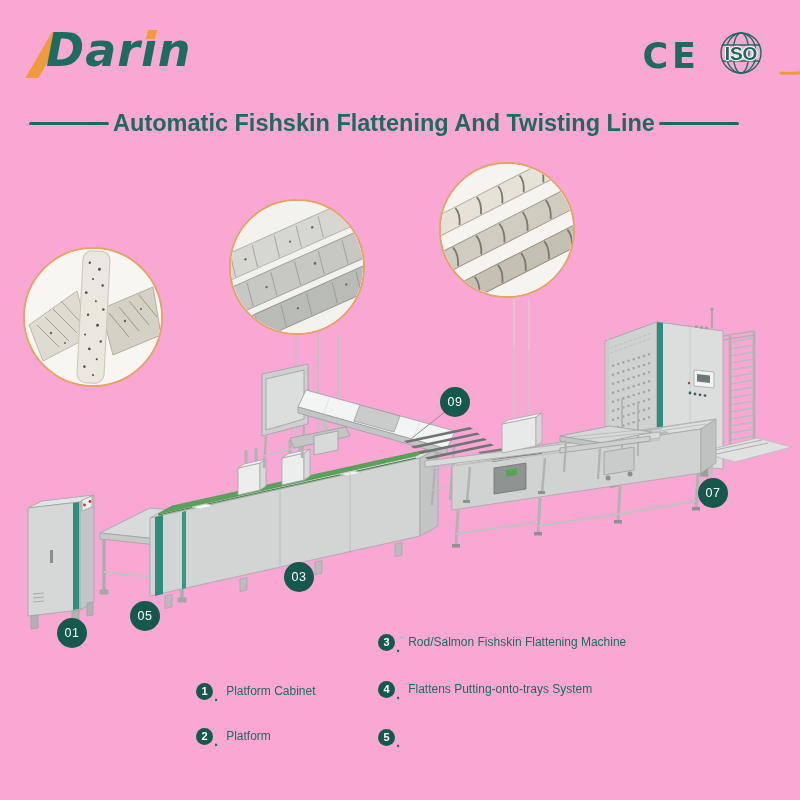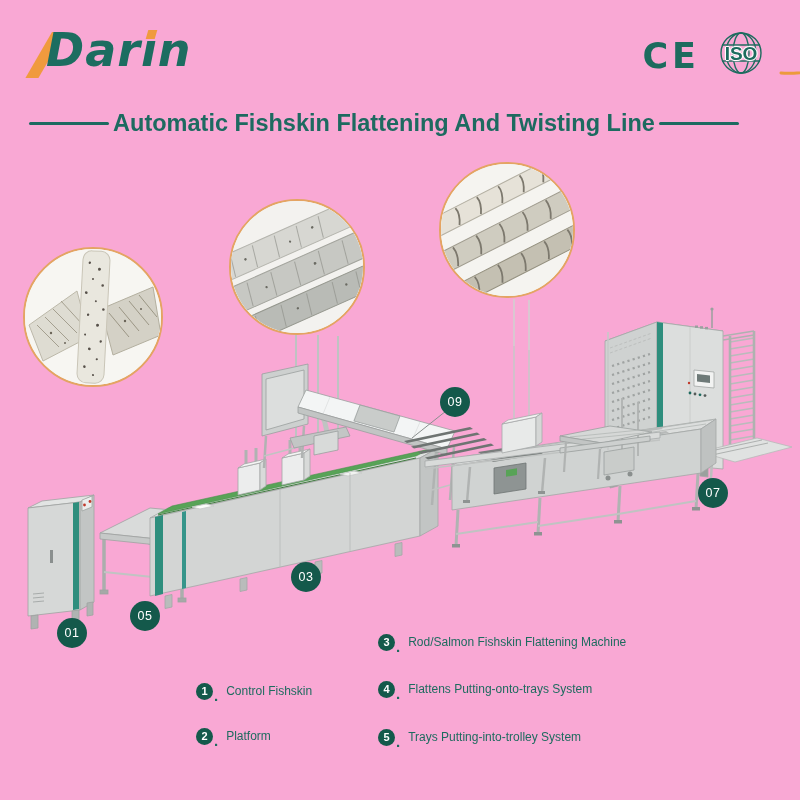--- a/index.html
+++ b/index.html
@@ -425,43 +425,42 @@
             <path d="M64,111 Q70,101 68,93"></path>
             <path d="M90,111 Q96,101 94,93"></path>
             <path d="M116,111 Q122,101 120,93"></path>
         </g>
       </g>
     </svg>
   </div>
 
   <div class="badge" style="left:57px;top:618px">01</div>
   <div class="badge" style="left:130px;top:601px">05</div>
-  <div class="badge" style="left:291px;top:562px">03</div>
+  <div class="badge" style="left:284px;top:562px">03</div>
   <div class="badge" style="left:440px;top:387px">09</div>
   <div class="badge" style="left:698px;top:478px">07</div>
 
   <div class="legend-item" style="left:196px;top:679px">
     <span class="lnum">1</span>
       <span class="ldot">.</span>
-    <span class="ltext">Control Fishskin</span>
+    <span class="ltext">Platform Cabinet</span>
   </div>
   <div class="legend-item" style="left:196px;top:724px">
     <span class="lnum">2</span>
       <span class="ldot">.</span>
     <span class="ltext">Platform</span>
   </div>
   <div class="legend-item" style="left:378px;top:630px">
     <span class="lnum">3</span>
       <span class="ldot">.</span>
     <span class="ltext">Rod/Salmon Fishskin Flattening Machine</span>
   </div>
   <div class="legend-item" style="left:378px;top:677px">
     <span class="lnum">4</span>
       <span class="ldot">.</span>
     <span class="ltext">Flattens Putting-onto-trays System</span>
   </div>
   <div class="legend-item" style="left:378px;top:725px">
     <span class="lnum">5</span>
       <span class="ldot">.</span>
-    <span class="ltext">Trays Putting-into-trolley System</span>
   </div>
 
 </div>
 
 </body></html>

